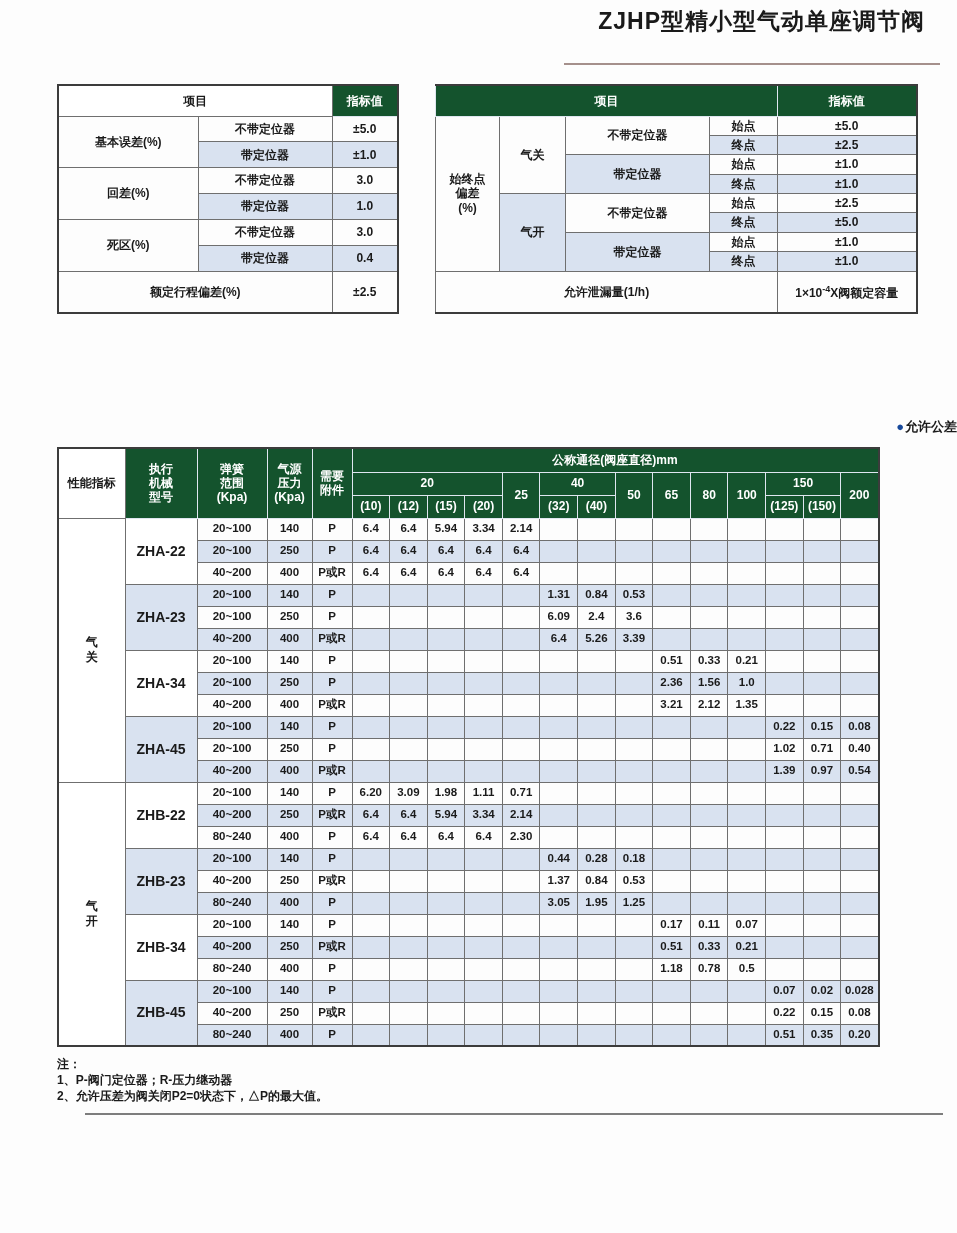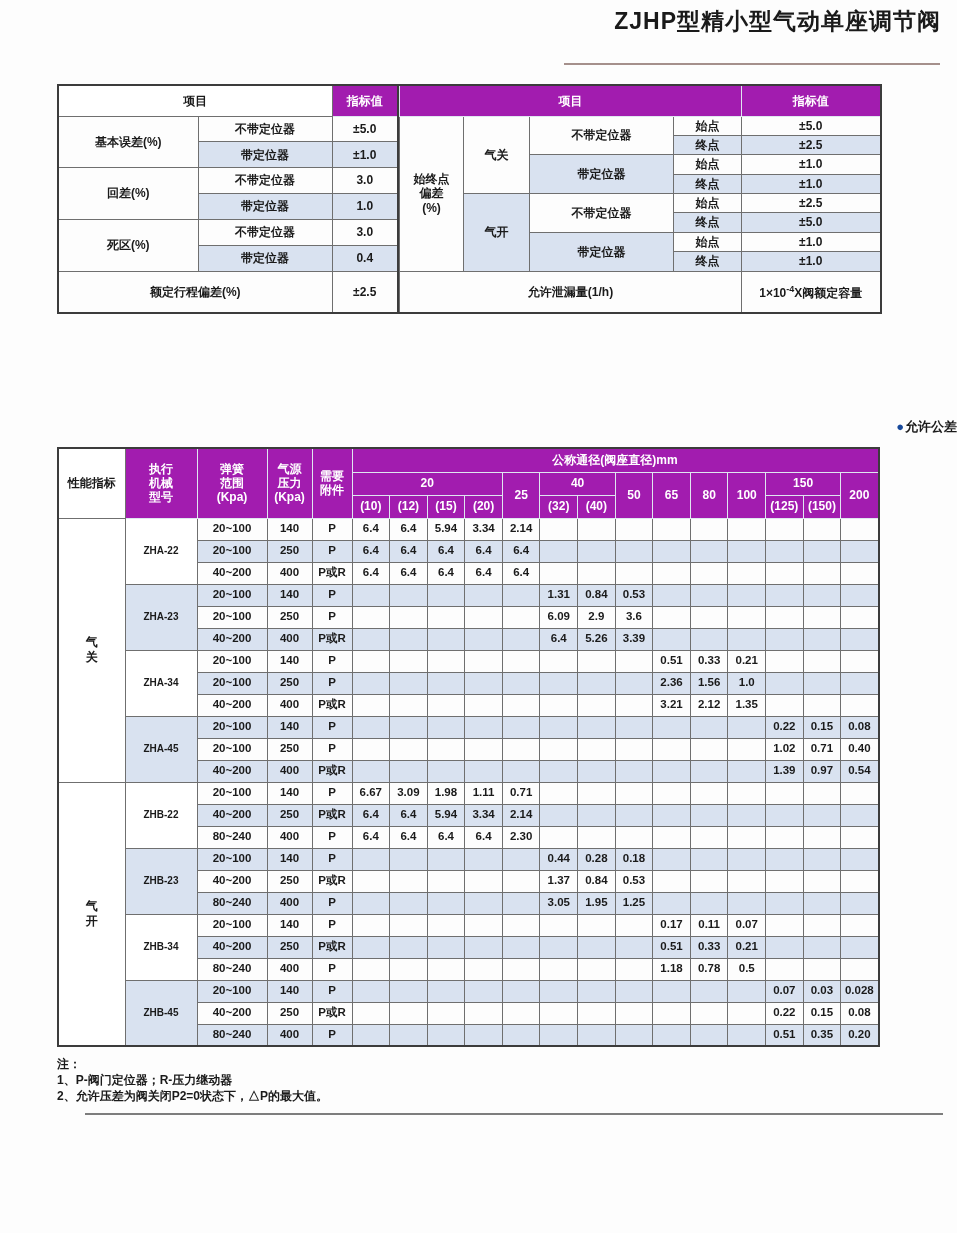--- a/index.html
+++ b/index.html
@@ -5,67 +5,67 @@
   html, body { margin:0; padding:0; }
   body {
     width:957px; height:1233px; overflow:hidden;
     background:#fdfdfd; color:#1a1a1a;
     font-family:"Liberation Sans", sans-serif;
   }
   .page { width:957px; height:1233px; position:relative; }
 
   
   .title {
-    text-align:right; padding:6px 16px 0 0;
+    text-align:right; padding:6px 32px 0 0;
     font-size:23px; font-weight:bold; letter-spacing:1px; line-height:30px;
   }
   .title-rule {
     margin:27px 17px 0 auto; width:376px; height:0;
     border-bottom:2px solid #a5908c;
   }
 
   
   .section-label { margin:26px 0 0 57px; font-size:13px; font-weight:bold; }
   .section-label .dot { color:#17499b; font-size:13px; margin-right:1px; }
   .section-label--2 { margin-top:104px;text-align:right; }
 
   
   table { border-collapse:collapse; table-layout:fixed; }
   th, td {
     border:1px solid #6f6f6f; padding:0; text-align:center;
     font-size:12px; font-weight:bold; line-height:1.18; overflow:hidden;
   }
   th.blue {
-    background:#a21caf; color:#fff; border:1px solid #dfe6f0;
+    background:#14532d; color:#fff; border:1px solid #dfe6f0;
     font-weight:bold;
   }
   th.white-head { background:#fff; color:#1a1a1a; }
   .lt { background:#d9e2f0; }
   .pre { white-space:pre-line; }
 
   
-  .perf-wrap { display:flex; align-items:stretch; margin:19px 0 0 57px; }
+  .perf-wrap { display:flex; align-items:stretch; margin:19px 0 0 57px;gap:36px; }
   .perf-left, .perf-right { height:230px; border:2px solid #3c3c3c; }
   .perf-left  { width:340px; }
   .perf-right { width:481px; border-left:0; }
   .perf-left tr.head-row,  .perf-right tr.head-row  { height:31px; }
   .perf-left tr.foot-row,  .perf-right tr.foot-row  { height:42px; }
   sup { font-size:9px; }
 
   
   .tol-table { width:821px; margin:11px 0 0 57px; border:2px solid #3c3c3c; }
   .tol-table thead tr.h1 { height:24px; }
   .tol-table thead tr.h2 { height:23px; }
   .tol-table thead tr.h3 { height:23px; }
   .tol-table tbody tr { height:22px; }
   .tol-table tbody td { font-size:11.5px; }
   .tol-table tr.stripe td { background:#d9e2f0; }
   .tol-table td.mode-cell, .tol-table td.model-cell { background:#fff; }
   .tol-table td.mode-cell { font-size:12px; line-height:1.25; }
-  .tol-table td.model-cell { font-size:10px; }
+  .tol-table td.model-cell { font-size:14px; }
 
   
   .notes { margin:9px 0 0 57px; font-size:12px; font-weight:bold; line-height:16px; }
   .bottom-rule { margin:9px 0 0 85px; width:858px; border-top:2px solid #7d7d7d; }
 </style>
 </head>
 <body>
 
 <div class="page">
 
@@ -316,21 +316,21 @@
         <tr>
           <td>20~100</td>
           <td>250</td>
           <td>P</td>
           <td></td>
           <td></td>
           <td></td>
           <td></td>
           <td></td>
           <td>6.09</td>
-          <td>2.9</td>
+          <td>2.4</td>
           <td>3.6</td>
           <td></td>
           <td></td>
           <td></td>
           <td></td>
           <td></td>
           <td></td>
         </tr>
         <tr class="stripe">
           <td>40~200</td>
@@ -467,21 +467,21 @@
           <td>0.97</td>
           <td>0.54</td>
         </tr>
         <tr>
           <td class="mode-cell pre" rowspan="12">气
 开</td>
           <td class="model-cell" rowspan="3">ZHB-22</td>
           <td>20~100</td>
           <td>140</td>
           <td>P</td>
-          <td>6.67</td>
+          <td>6.20</td>
           <td>3.09</td>
           <td>1.98</td>
           <td>1.11</td>
           <td>0.71</td>
           <td></td>
           <td></td>
           <td></td>
           <td></td>
           <td></td>
           <td></td>
@@ -653,21 +653,21 @@
           <td></td>
           <td></td>
           <td></td>
           <td></td>
           <td></td>
           <td></td>
           <td></td>
           <td></td>
           <td></td>
           <td>0.07</td>
-          <td>0.03</td>
+          <td>0.02</td>
           <td>0.028</td>
         </tr>
         <tr>
           <td>40~200</td>
           <td>250</td>
           <td>P或R</td>
           <td></td>
           <td></td>
           <td></td>
           <td></td>

